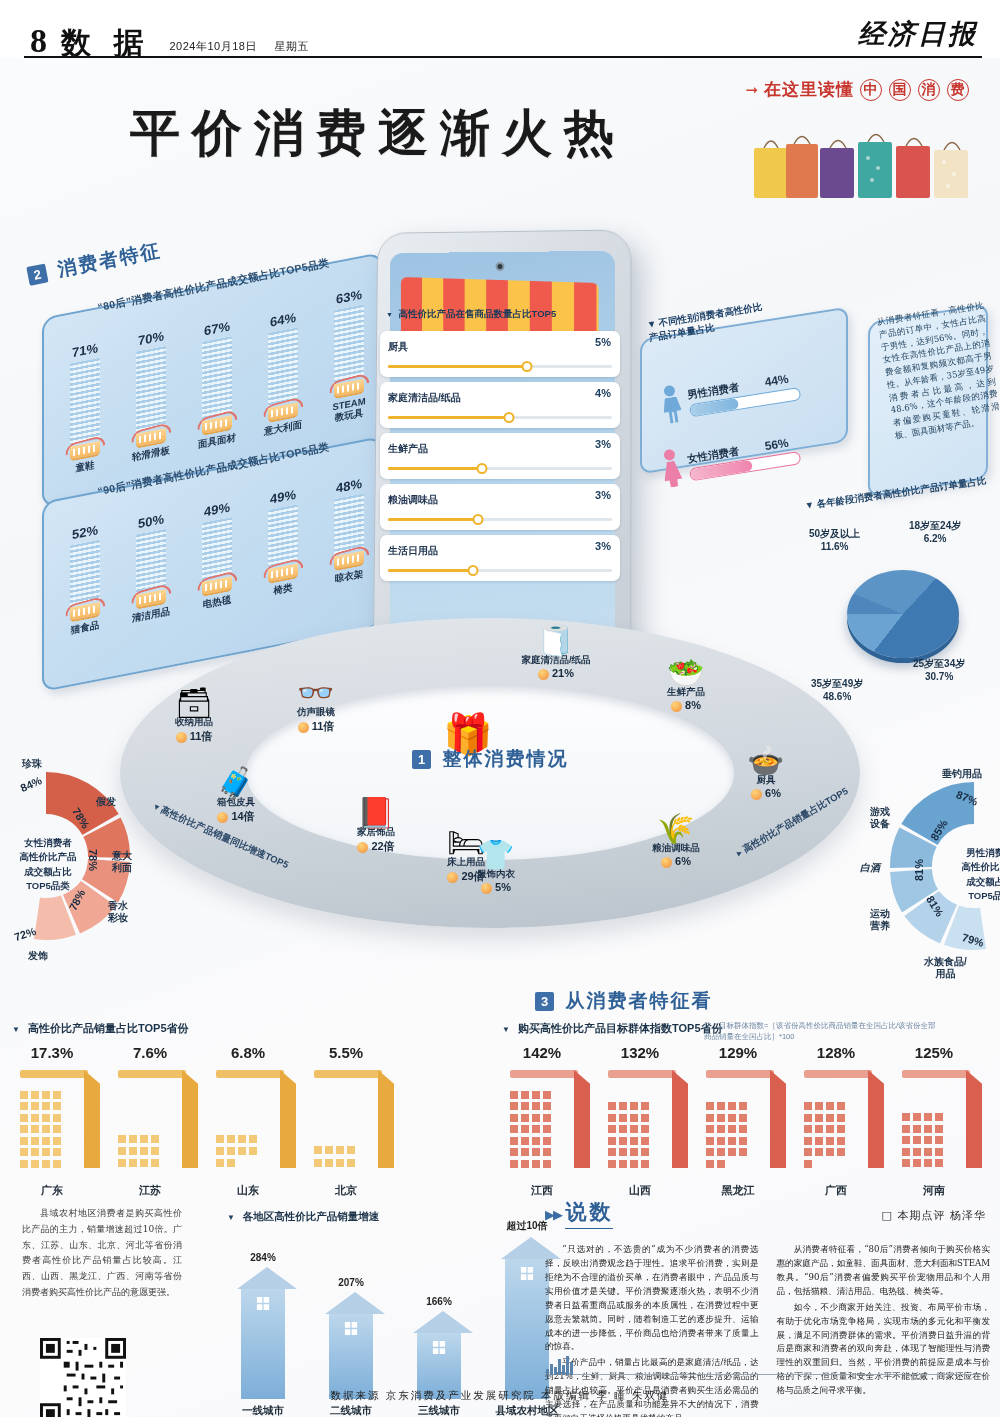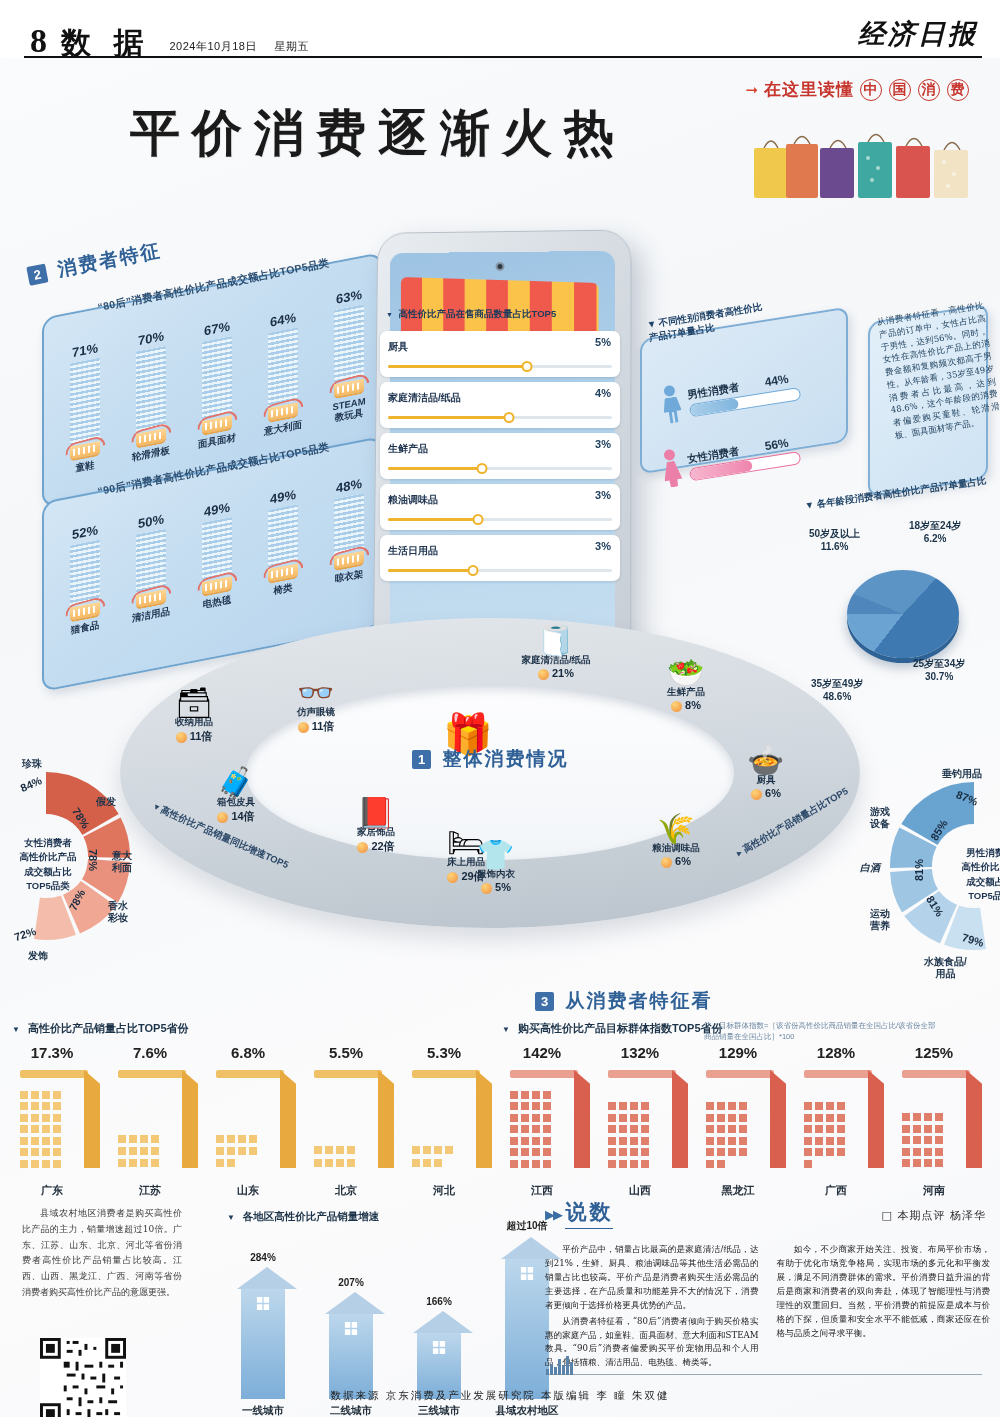--- a/index.html
+++ b/index.html
@@ -903,37 +903,20 @@
               <div class="pb-dot" style="background:#f3c877"></div>
               <div class="pb-dot" style="background:#f3c877"></div>
               <div class="pb-dot" style="background:#f3c877"></div>
               <div class="pb-dot" style="background:#f3c877"></div>
               <div class="pb-dot" style="background:#f3c877"></div>
               <div class="pb-dot" style="background:#f3c877"></div>
             </div>
           </div>
           <div class="prov-name">北京</div>
         </div>
-        <div class="prov-item">
-          <div class="prov-val">5.3%</div>
-          <div class="prov-build">
-            <div class="pb-top" style="background:#efc065"></div>
-            <div class="pb-side" style="background:#e8a93f"></div>
-            <div class="pb-dots" style="height:22px">
-              <div class="pb-dot" style="background:#f3c877"></div>
-              <div class="pb-dot" style="background:#f3c877"></div>
-              <div class="pb-dot" style="background:#f3c877"></div>
-              <div class="pb-dot" style="background:#f3c877"></div>
-              <div class="pb-dot" style="background:#f3c877"></div>
-              <div class="pb-dot" style="background:#f3c877"></div>
-              <div class="pb-dot" style="background:#f3c877"></div>
-            </div>
-          </div>
-          <div class="prov-name">河北</div>
-        </div>
       </div>
   </div>
 
   <div class="prov-section" id="prov-right">
     <div class="prov-head">
       <span class="caret">▼</span>
       <span>购买高性价比产品目标群体指数TOP5省份</span>
     </div>
     <div class="prov-note">注：目标群体指数=［该省份高性价比商品销量在全国占比/该省份全部商品销量在全国占比］*100</div>
     <div class="prov-row" id="prov-right-row">
@@ -1152,20 +1135,21 @@
           <div class="house-name">县域农村地区</div>
         </div>
       </div>
   </div>
 
   <div id="article">
     <span class="art-arrow">▶▶</span>
     <span class="art-title">说数</span>
     <span class="art-byline">□ 本期点评  杨泽华</span>
     <div class="art-cols" id="article-body">
+        <p>“只选对的，不选贵的”成为不少消费者的消费选择，反映出消费观念趋于理性。追求平价消费，实则是拒绝为不合理的溢价买单，在消费者眼中，产品品质与实用价值才是关键。平价消费聚逐渐火热，表明不少消费者日益看重商品或服务的本质属性，在消费过程中更愿意去繁就简。同时，随着制造工艺的逐步提升、运输成本的进一步降低，平价商品也给消费者带来了质量上的惊喜。</p>
         <p>平价产品中，销量占比最高的是家庭清洁/纸品，达到21%，生鲜、厨具、粮油调味品等其他生活必需品的销量占比也较高。平价产品是消费者购买生活必需品的主要选择，在产品质量和功能差异不大的情况下，消费者更倾向于选择价格更具优势的产品。</p>
         <p>从消费者特征看，“80后”消费者倾向于购买价格实惠的家庭产品，如童鞋、面具面材、意大利面和STEAM教具。“90后”消费者偏爱购买平价宠物用品和个人用品，包括猫粮、清洁用品、电热毯、椅类等。</p>
         <p>如今，不少商家开始关注、投资、布局平价市场，有助于优化市场竞争格局，实现市场的多元化和平衡发展，满足不同消费群体的需求。平价消费日益升温的背后是商家和消费者的双向奔赴，体现了智能理性与消费理性的双重回归。当然，平价消费的前提应是成本与价格的下探，但质量和安全水平不能低减，商家还应在价格与品质之间寻求平衡。</p>
       </div>
   </div>
 
   <div id="left-bottom">
     <div class="lb-text">县域农村地区消费者是购买高性价比产品的主力，销量增速超过10倍。广东、江苏、山东、北京、河北等省份消费者高性价比产品销量占比较高。江西、山西、黑龙江、广西、河南等省份消费者购买高性价比产品的意愿更强。</div>
     <svg class="qr" viewBox="0 0 29 29">
       <rect width="29" height="29" fill="#fff"></rect>

